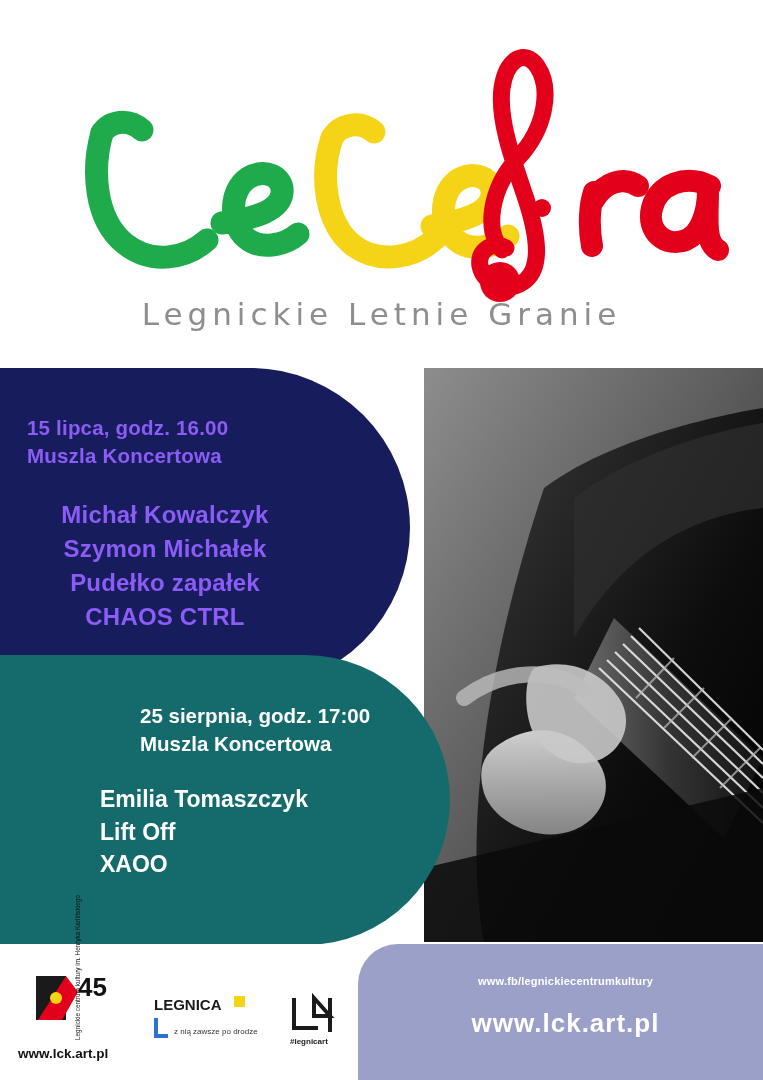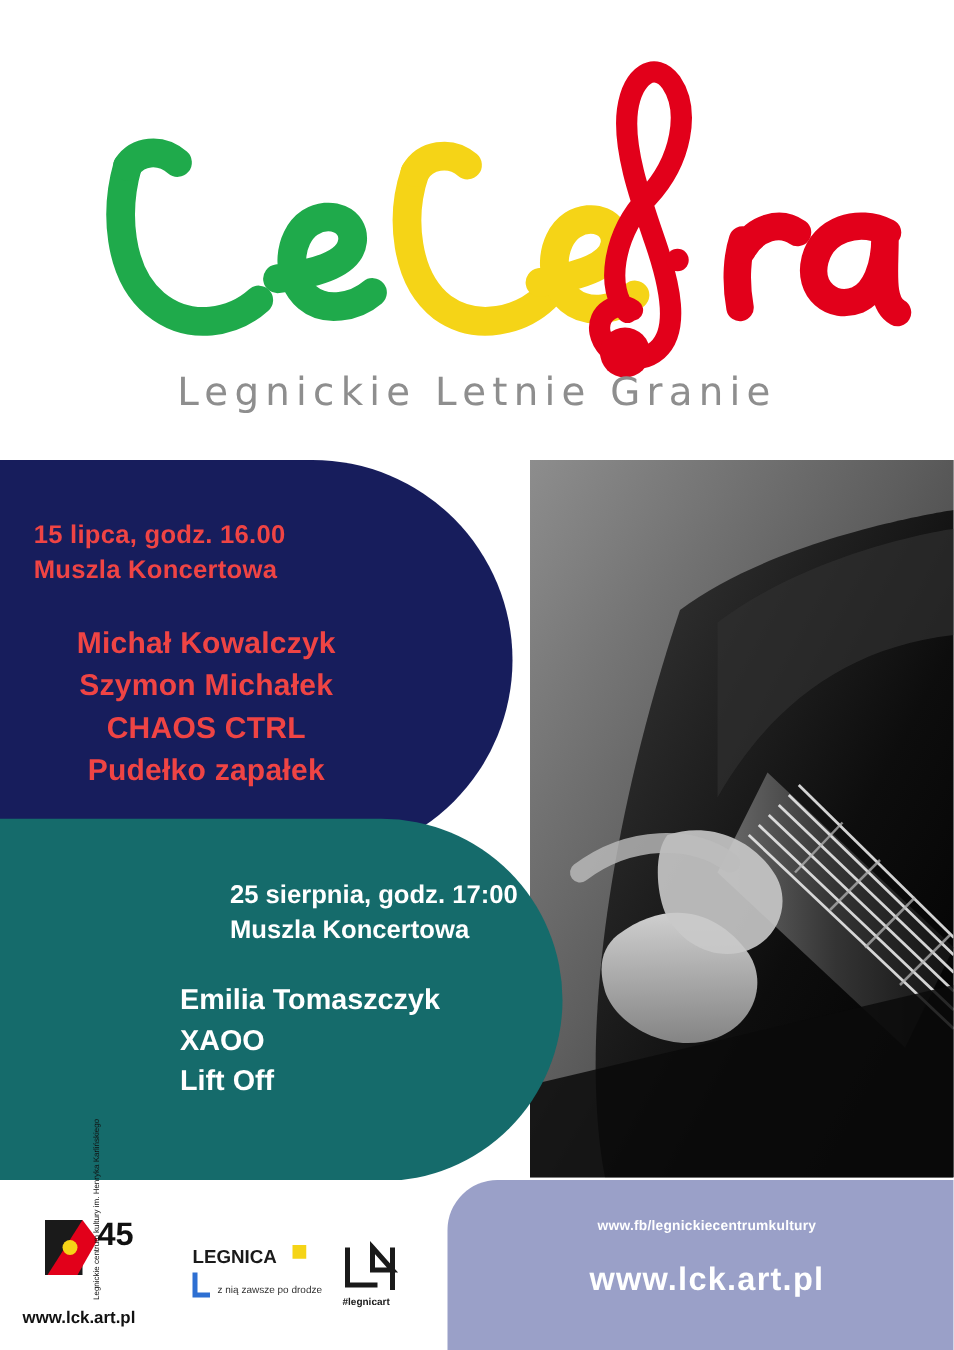--- a/index.html
+++ b/index.html
@@ -40,21 +40,21 @@
   
   .navy{
     position:absolute;
     left:-190px;top:368px;
     width:600px;height:320px;
     background:#171d5c;
     border-radius:0 160px 160px 0;
   }
   .navy-inner{
     position:absolute;left:190px;top:0;width:410px;height:320px;
-    color:#ef4444;
+    color:#8b5cf6;
   }
   .navy .when{
     position:absolute;left:27px;top:46px;
     font-size:20.5px;font-weight:bold;line-height:1.35;
     letter-spacing:.2px;
   }
   .navy .acts{
     position:absolute;left:0;top:130px;width:330px;
     text-align:center;
     font-size:24px;line-height:1.42;font-weight:bold;
@@ -65,21 +65,20 @@
   .teal{
     position:absolute;
     left:-110px;top:655px;
     width:560px;height:290px;
     background:#156b6b;
     border-radius:0 150px 150px 0;
   }
   .teal-inner{
     position:absolute;left:110px;top:0;width:450px;height:290px;
     color:#ffffff;
-    margin-left:44px;
   }
   .teal .when{
     position:absolute;left:140px;top:47px;
     font-size:20.5px;font-weight:bold;line-height:1.35;
   }
   .teal .acts{
     position:absolute;left:100px;top:128px;width:330px;
     text-align:left;
     font-size:23px;line-height:1.42;font-weight:bold;
   }
@@ -104,21 +103,21 @@
     text-align:center;
     color:#ffffff;font-size:26px;font-weight:bold;letter-spacing:1px;
   }
   .lck-url{
     position:absolute;left:18px;top:1046px;
     font-size:13.5px;font-weight:bold;color:#111;
   }
 
   .logo-lck{position:absolute;left:34px;top:962px;width:110px;height:78px;text-decoration:underline;}
   .logo-legnica{position:absolute;left:152px;top:992px;width:110px;height:48px;}
-  .logo-legnicart{position:absolute;left:268px;top:992px;width:74px;height:56px;}
+  .logo-legnicart{position:absolute;left:284px;top:992px;width:74px;height:56px;}
 
   .tiny-vert{
     position:absolute;
     font-size:6.4px;color:#111;
     transform:rotate(-90deg);
     transform-origin:left top;
     white-space:nowrap;
     font-family:"Liberation Sans", sans-serif;
   }
 </style>
@@ -210,36 +209,36 @@
 
   <div class="navy">
     <div class="navy-inner">
       <div class="when">
         <div>15 lipca, godz. 16.00</div>
         <div>Muszla Koncertowa</div>
       </div>
       <div class="acts">
         <div>Michał Kowalczyk</div>
         <div>Szymon Michałek</div>
+        <div>Pudełko zapałek</div>
         <div>CHAOS CTRL</div>
-        <div>Pudełko zapałek</div>
       </div>
     </div>
   </div>
 
   <div class="teal">
     <div class="teal-inner">
       <div class="when">
         <div>25 sierpnia, godz. 17:00</div>
         <div>Muszla Koncertowa</div>
       </div>
       <div class="acts">
         <div>Emilia Tomaszczyk</div>
+        <div>Lift Off</div>
         <div>XAOO</div>
-        <div>Lift Off</div>
       </div>
     </div>
   </div>
 
   <div class="footer-left"></div>
   <div class="footer-right"></div>
 
   <div class="fb-line">www.fb/legnickiecentrumkultury</div>
   <div class="www-line">www.lck.art.pl</div>
 

